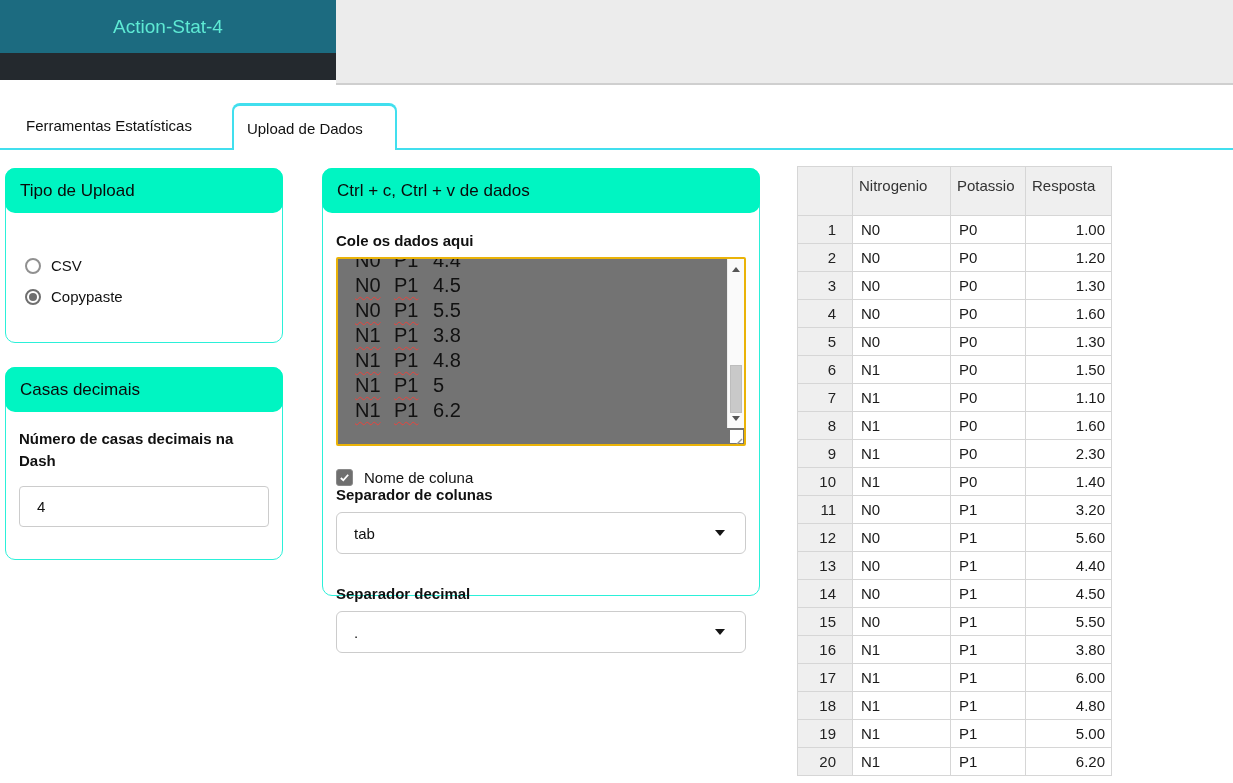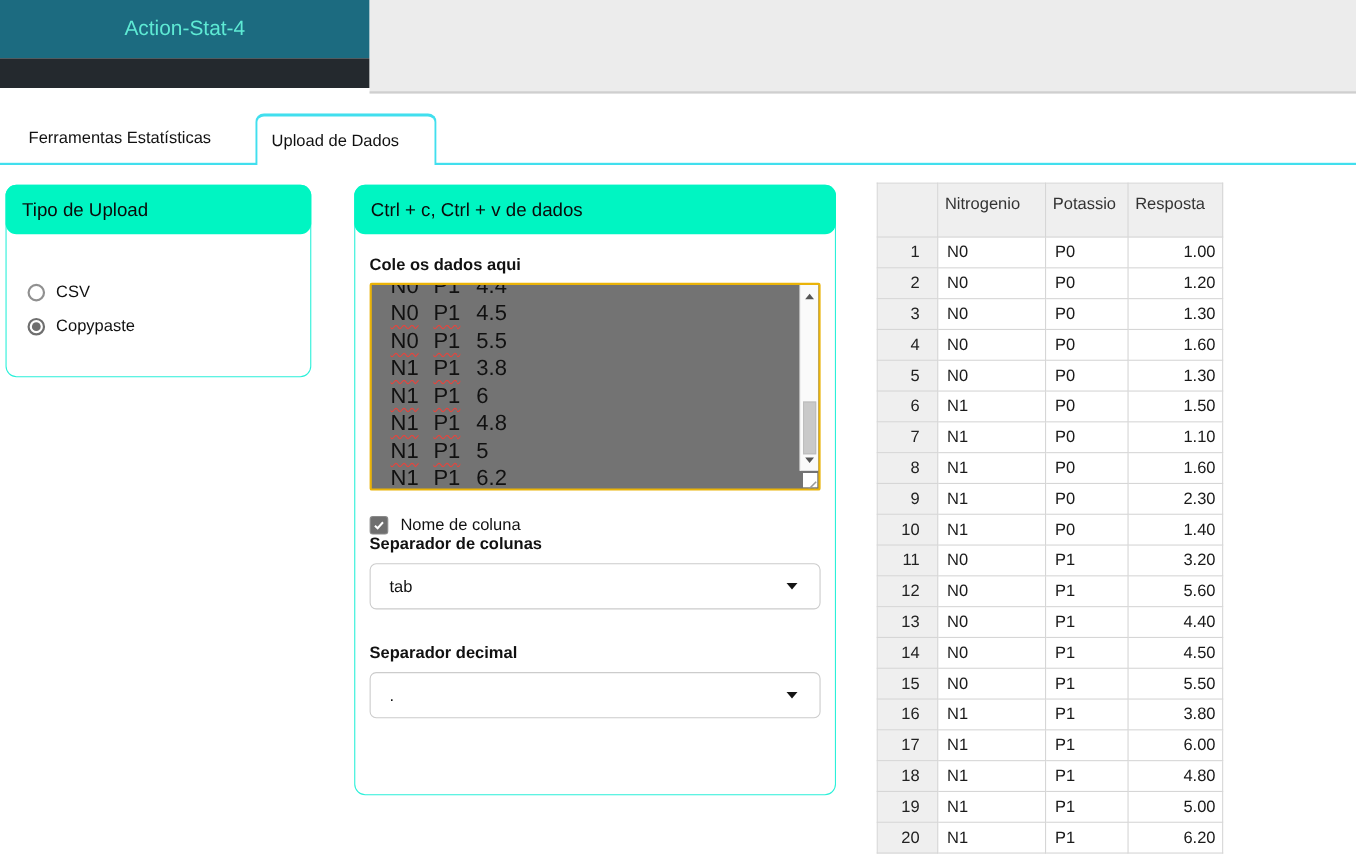--- a/index.html
+++ b/index.html
@@ -35,21 +35,21 @@
   .tab.inactive { padding-left:26px; padding-right:40px; }
 
   
   .panel { position:absolute; background:#fff; border:1px solid #2bf0d9; border-radius:10px; }
   .panel-header {
     height:45px; margin:-1px -1px 0 -1px; background:#00f5c2; border-radius:10px;
     display:flex; align-items:center; padding-left:15px; font-size:17px; color:#0a0a0a;
   }
   #panel-upload   { left:5px;   top:168px; width:278px; height:175px; }
   #panel-decimals { left:5px;   top:367px; width:278px; height:193px; }
-  #panel-paste    { left:322px; top:168px; width:438px; height:555px; }
+  #panel-paste    { left:322px; top:168px; width:438px; height:428px; }
 
   
   .upload-body { padding:44px 0 0 19px; }
   .radio-row { display:flex; align-items:center; gap:10px; margin-bottom:14px; font-size:15px; cursor:pointer; }
   .radio { width:16px; height:16px; border-radius:50%; border:2px solid #909090; background:#fff; position:relative; flex:0 0 auto; }
   .radio.checked { border-color:#6f6f6f; }
   .radio.checked::after { content:""; position:absolute; inset:2px; border-radius:50%; background:#6f6f6f; }
 
   
   .decimals-body { padding:16px 13px 0 13px; }
@@ -142,35 +142,43 @@
           <span class="radio "></span>
           <span>CSV</span>
         </label>
         <label class="radio-row">
           <span class="radio checked"></span>
           <span>Copypaste</span>
         </label>
       </div>
   </section>
 
+  <section class="panel" id="panel-decimals">
+    <div class="panel-header">
+      <span>Casas decimais</span>
+    </div>
+    <div class="decimals-body">
+      <div class="field-label">Número de casas decimais na Dash</div>
+      <input class="num-input" type="text" value="4" style="">
+    </div>
+  </section>
 
   <section class="panel" id="panel-paste">
     <div class="panel-header">
       <span>Ctrl + c, Ctrl + v de dados</span>
     </div>
     <div class="paste-body">
       <div class="bold-label lbl-paste">Cole os dados aqui</div>
 
       <div class="textarea">
         <div class="ta-content">
             <div class="ta-line"><span class="tok">N0</span><span class="tok">P1</span><span>4.4</span></div>
             <div class="ta-line"><span class="tok sq">N0</span><span class="tok sq">P1</span><span>4.5</span></div>
             <div class="ta-line"><span class="tok sq">N0</span><span class="tok sq">P1</span><span>5.5</span></div>
             <div class="ta-line"><span class="tok sq">N1</span><span class="tok sq">P1</span><span>3.8</span></div>
-            <div class="ta-line"><span class="tok sq">N1</span><span class="tok sq">P1</span><span>6</span></div>
             <div class="ta-line"><span class="tok sq">N1</span><span class="tok sq">P1</span><span>4.8</span></div>
             <div class="ta-line"><span class="tok sq">N1</span><span class="tok sq">P1</span><span>5</span></div>
             <div class="ta-line"><span class="tok sq">N1</span><span class="tok sq">P1</span><span>6.2</span></div>
           </div>
         <div class="ta-scrollbar">
           <div class="ta-btn up">
               <span class="arrow-up"></span>
             </div>
           <div class="ta-thumb"></div>
           <div class="ta-btn down">

